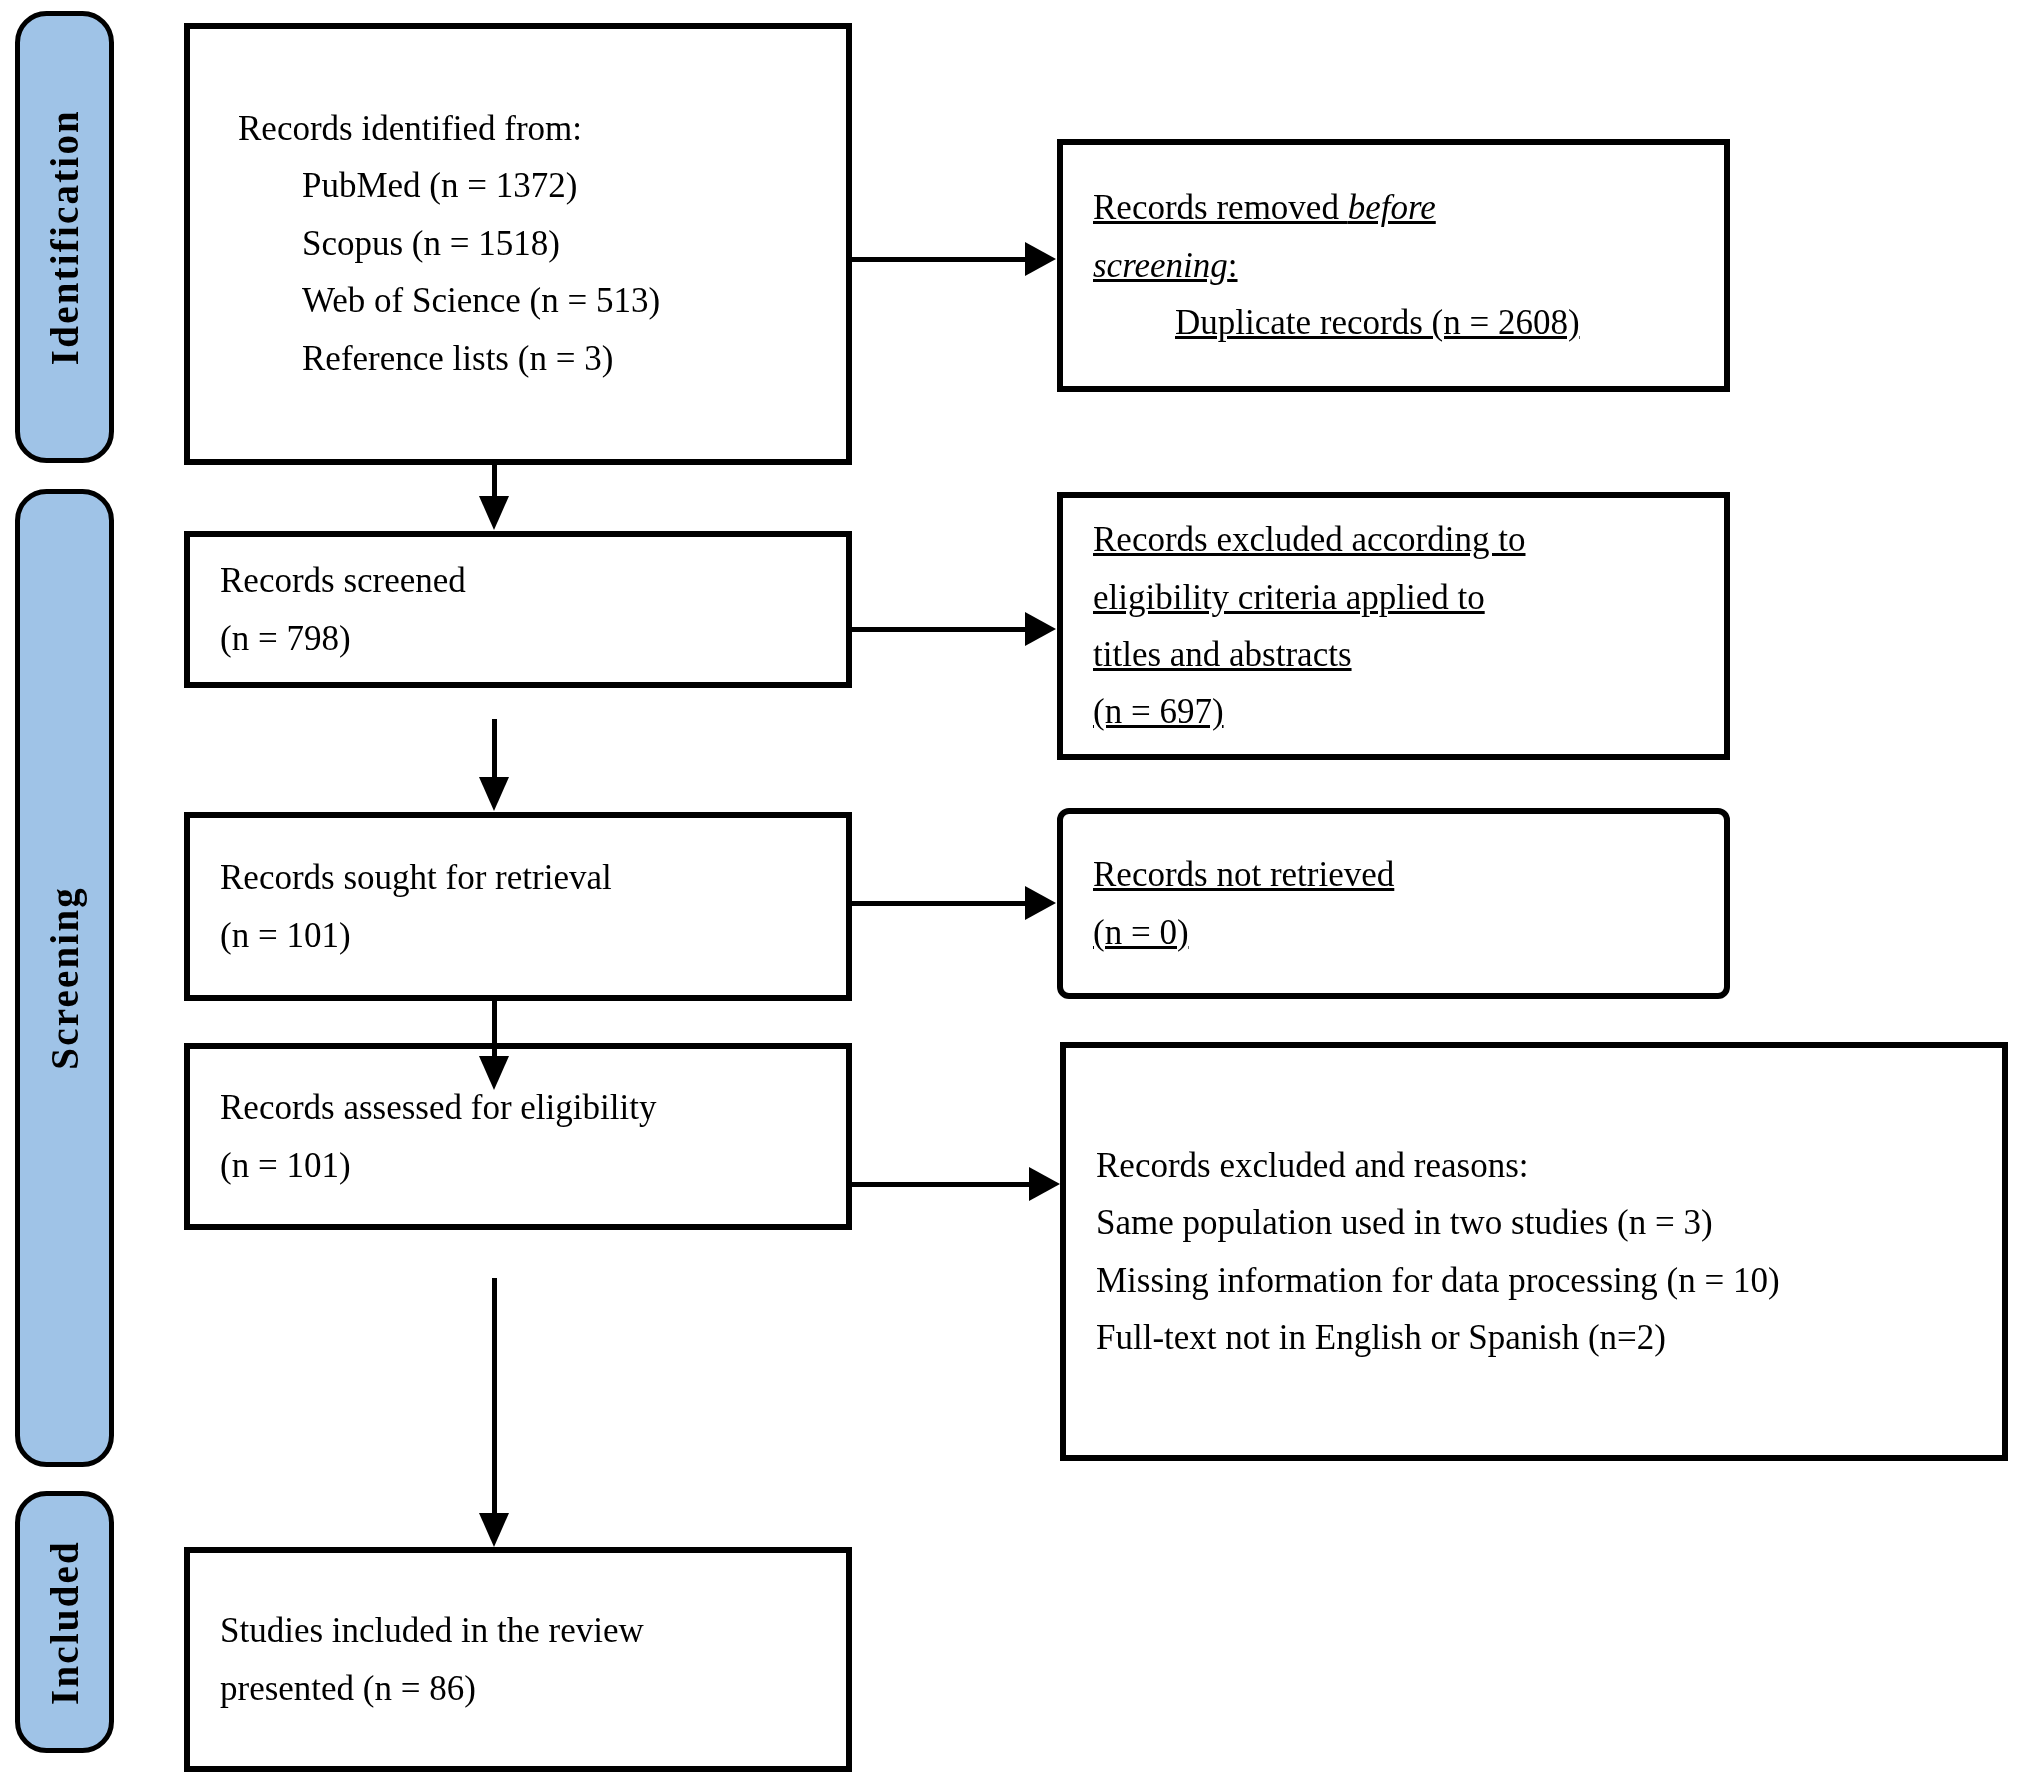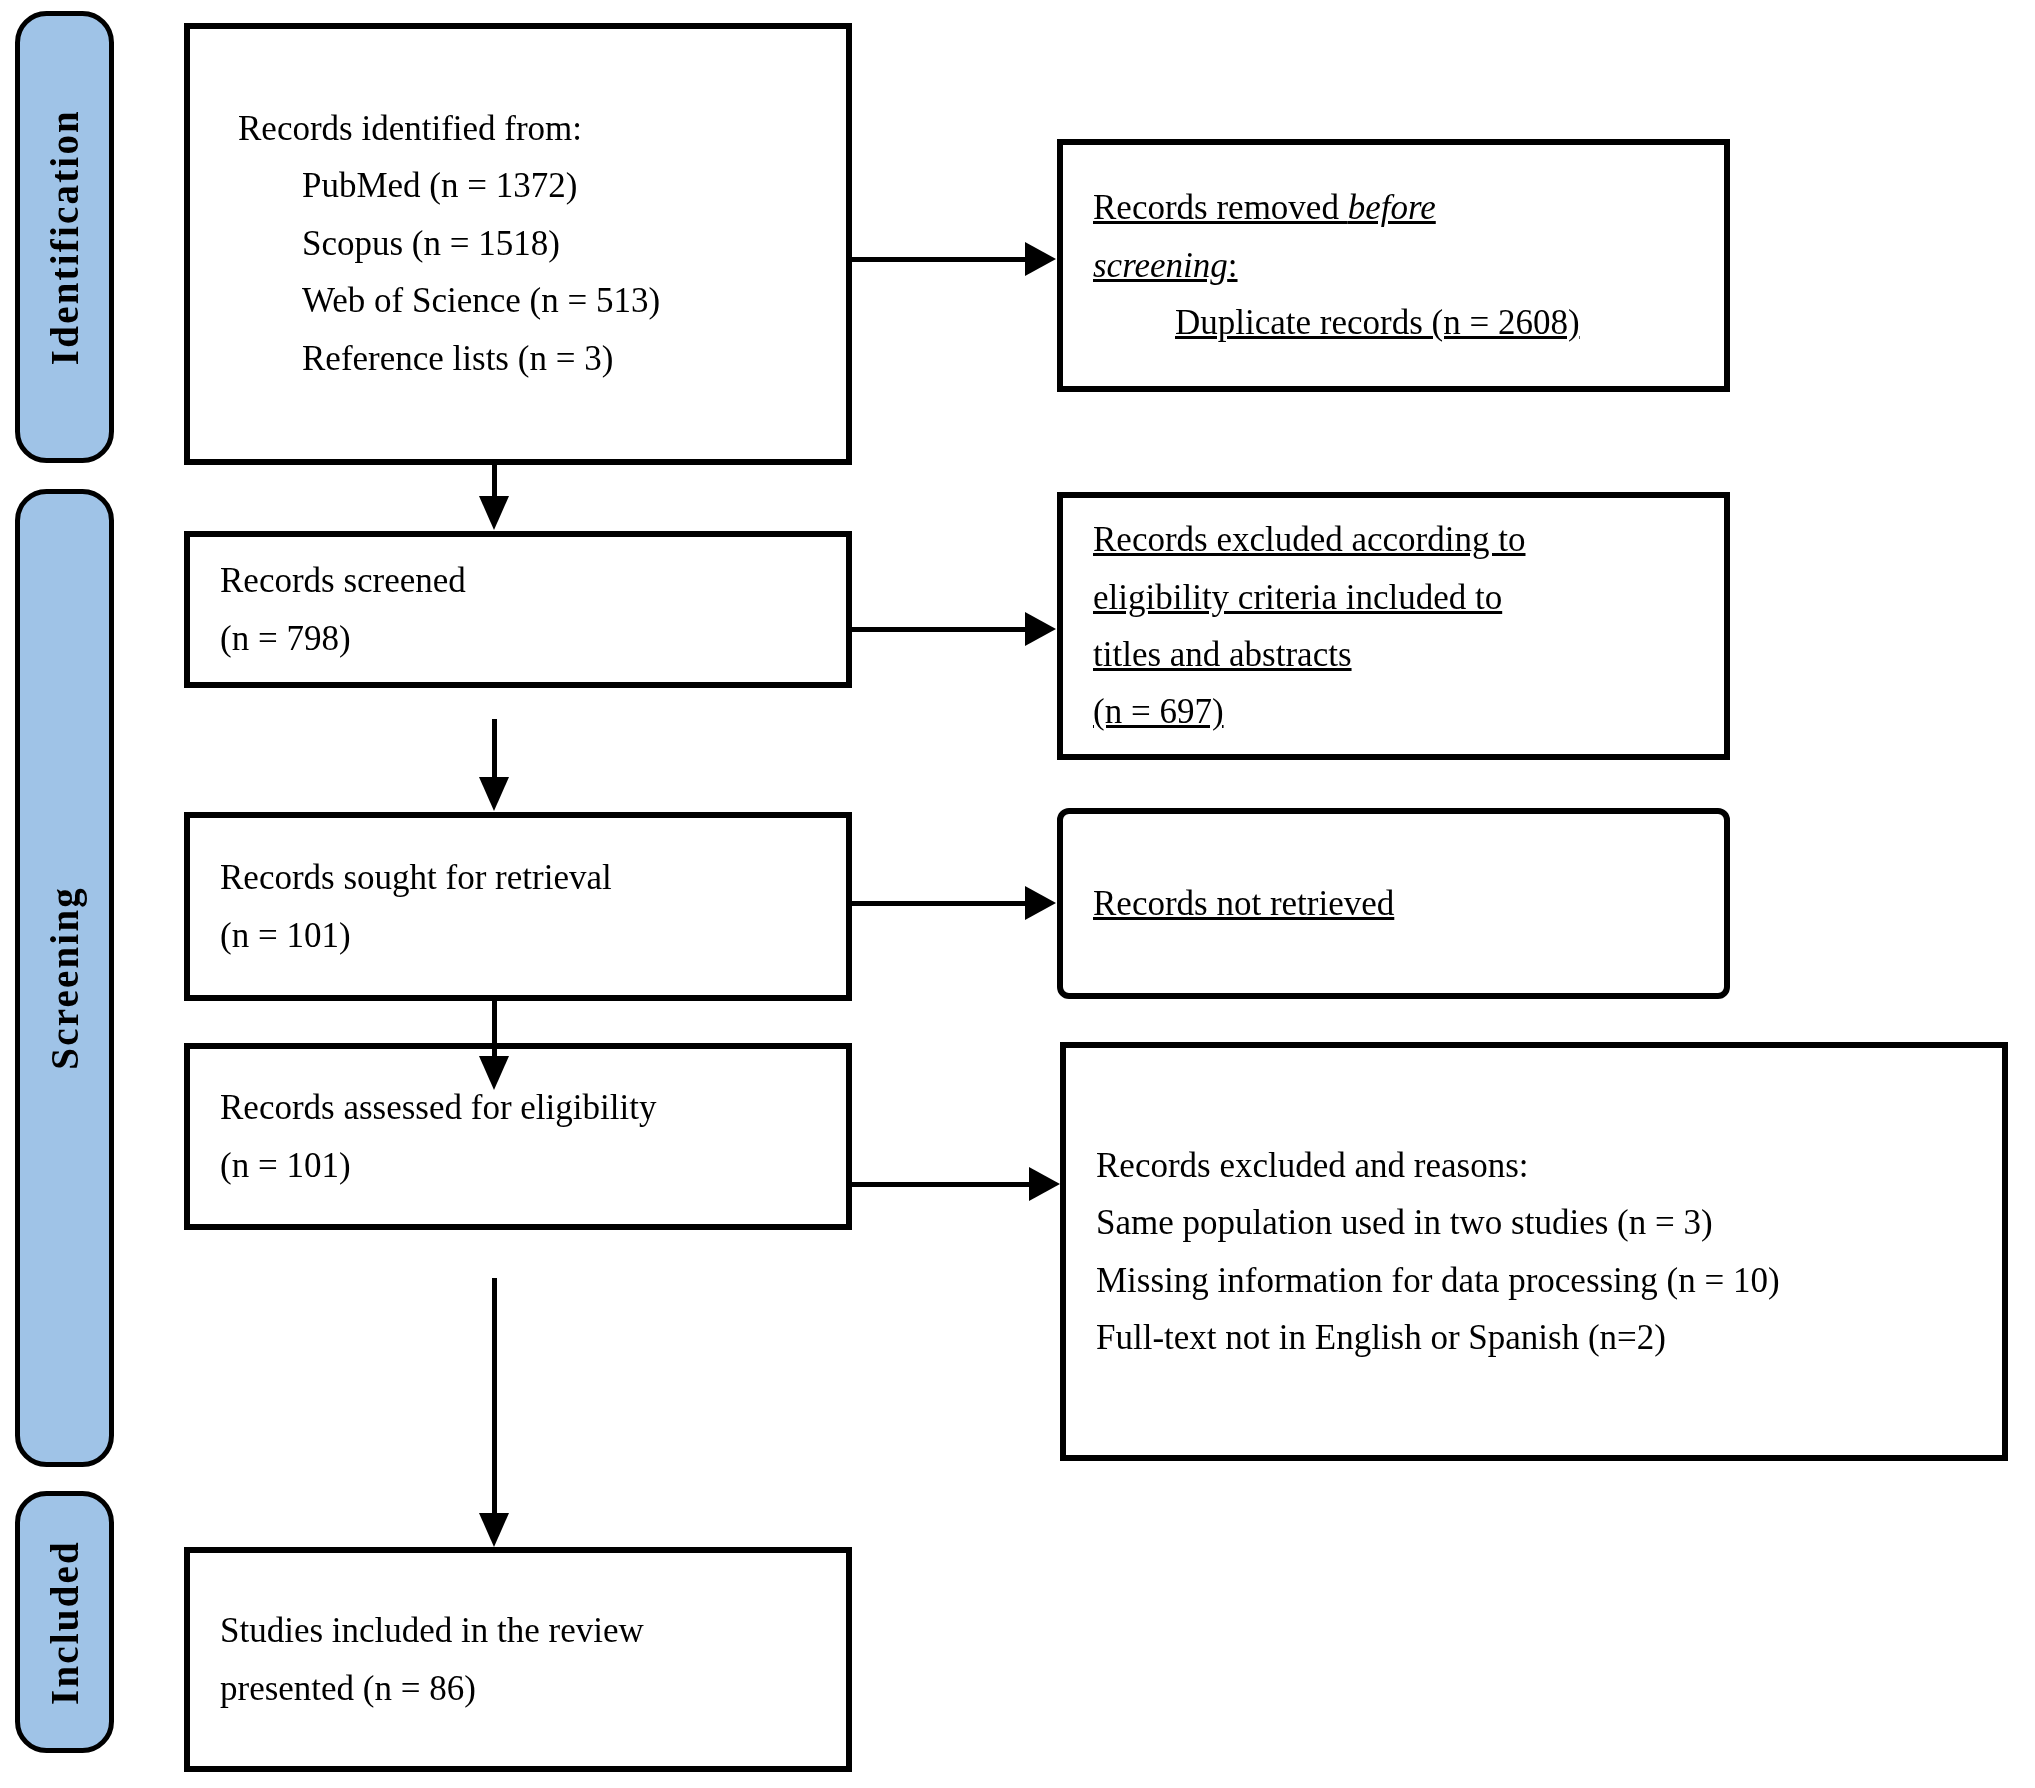--- a/index.html
+++ b/index.html
@@ -106,32 +106,33 @@
     <div class="line indent-lg">Duplicate records (n = 2608)</div>
   </div>
 
   <div class="fbox col-left" id="box-screened">
     <div class="line">Records screened</div>
     <div class="line">(n = 798)</div>
   </div>
 
   <div class="fbox col-right" id="box-excluded-screening">
     <div class="line">Records excluded according to</div>
-    <div class="line">eligibility criteria included to</div>
+    <div class="line">eligibility criteria applied to</div>
     <div class="line">titles and abstracts</div>
     <div class="line">(n = 697)</div>
   </div>
 
   <div class="fbox col-left" id="box-sought">
     <div class="line">Records sought for retrieval</div>
     <div class="line">(n = 101)</div>
   </div>
 
   <div class="fbox col-right" id="box-not-retrieved">
     <div class="line">Records not retrieved</div>
+    <div class="line">(n = 0)</div>
   </div>
 
   <div class="fbox col-left" id="box-assessed">
     <div class="line">Records assessed for eligibility</div>
     <div class="line">(n = 101)</div>
   </div>
 
   <div class="fbox" id="box-excluded-eligibility">
     <div class="line">Records excluded and reasons:</div>
     <div class="line">Same population used in two studies (n = 3)</div>

